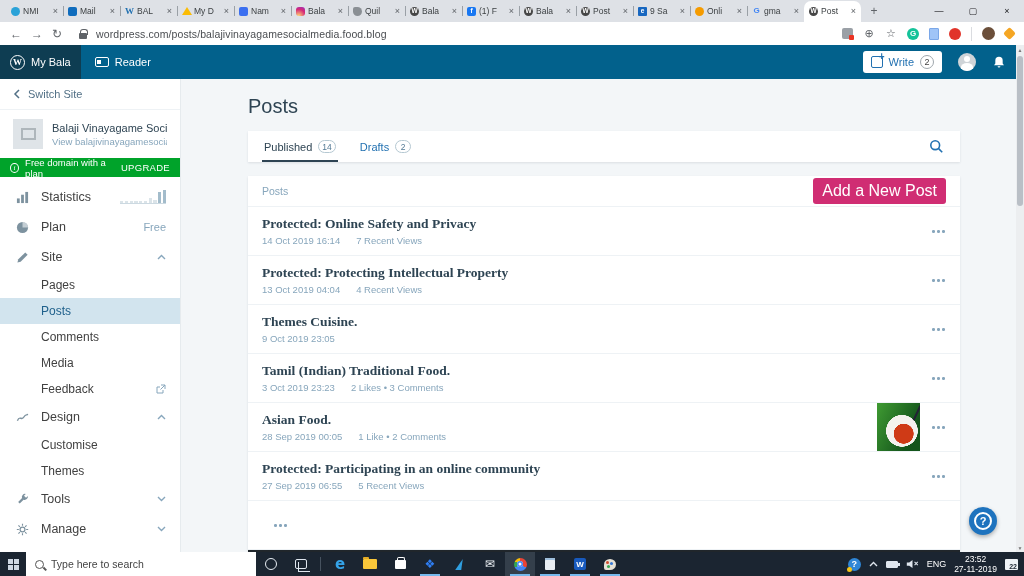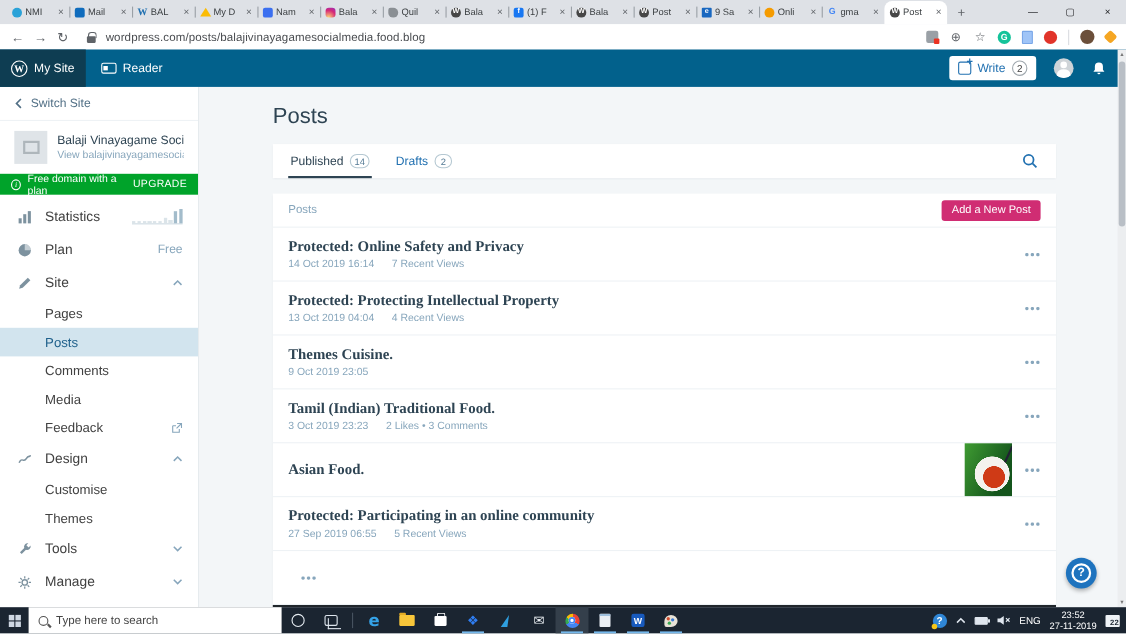--- a/index.html
+++ b/index.html
@@ -92,21 +92,21 @@
 .page-title{font-size:20px;color:#2e4453;font-weight:normal;margin-bottom:13px}
 .card{width:712px;background:#fff;box-shadow:0 1px 2px rgba(46,68,83,.12)}
 .tabs-card{display:flex;align-items:center;height:31px;padding:0 16px}
 .ptab{height:100%;display:flex;align-items:center;gap:6px;font-size:11px;color:#2e4453;margin-right:24px;position:relative}
 .ptab.active::after{content:"";position:absolute;left:-2px;right:-2px;bottom:0;height:2px;background:#2e4453}
 .ptab.drafts{color:#2271b1}
 .count-badge{min-width:16px;height:13px;border:1px solid #b5c8d2;border-radius:8px;font-size:8.5px;display:flex;align-items:center;justify-content:center;padding:0 3px;color:#537994}
 .search-ic{margin-left:auto;display:flex}
 .list-card{margin-top:14px}
 .list-head{height:31px;display:flex;align-items:center;padding:0 14px;font-size:10.5px;color:#87a6bc;border-bottom:1px solid #eef2f5}
-.add-btn{margin-left:auto;background:#d02d73;color:#fff;font-size:10px;padding:4px 9px;border-radius:3px}
+.add-btn{margin-left:auto;background:#d02d73;color:#fff;font-size:16px;padding:4px 9px;border-radius:3px}
 .post-row{height:49px;display:flex;align-items:center;padding:0 14px;border-bottom:1px solid #eef2f5}
 .post-main{flex:1;min-width:0}
 .post-title{font-family:"Liberation Serif","DejaVu Serif",serif;font-weight:bold;font-size:13.5px;color:#2e4453;line-height:1.15;white-space:nowrap;overflow:hidden}
 .post-meta{font-size:9.5px;color:#87a6bc;margin-top:3px;display:flex;gap:16px}
 .dots{margin-left:12px;width:14px;height:4px;position:relative;flex:none}
 .dots::before{content:"";position:absolute;top:1px;left:0;width:2.5px;height:2.5px;border-radius:50%;background:#87a6bc;box-shadow:5px 0 0 #87a6bc,10px 0 0 #87a6bc}
 .thumb{width:43px;height:48px;flex:none;margin-left:10px;background:
  radial-gradient(circle at 62% 64%,#cf3a16 0 24%,transparent 25%),
  radial-gradient(circle at 58% 58%,#f4f2ee 0 42%,transparent 43%),
  linear-gradient(115deg,#3f9b32,#14551c 75%);position:relative;overflow:hidden}
@@ -265,21 +265,21 @@
     <span class="uic-stop"></span>
     <span class="uic-sep"></span>
     <span class="uic-avatar"></span>
     <span class="uic-diamond"></span>
   </div>
 </div>
 
 <div class="masterbar">
   <div class="mb-mysites">
     <span class="wp-logo">W</span>
-    <span>My Site</span>
+    <span>My Bala</span>
   </div>
   <div class="mb-reader">
     <span class="reader-ic"></span>
     <span>Reader</span>
   </div>
   <div class="mb-right">
     <div class="write-btn">
       <span class="write-ic"></span>
       <span>Write</span>
       <span class="write-badge">2</span>
@@ -495,20 +495,24 @@
               <span>3 Oct 2019 23:23</span>
               <span>2 Likes • 3 Comments</span>
             </div>
         </div>
         <span class="dots"></span>
       </div>
 
       <div class="post-row">
         <div class="post-main">
           <div class="post-title">Asian Food.</div>
+          <div class="post-meta">
+              <span>28 Sep 2019 00:05</span>
+              <span>1 Like • 2 Comments</span>
+            </div>
         </div>
         <span class="thumb"></span>
         <span class="dots"></span>
       </div>
 
       <div class="post-row">
         <div class="post-main">
           <div class="post-title">Protected: Participating in an online community</div>
           <div class="post-meta">
               <span>27 Sep 2019 06:55</span>

